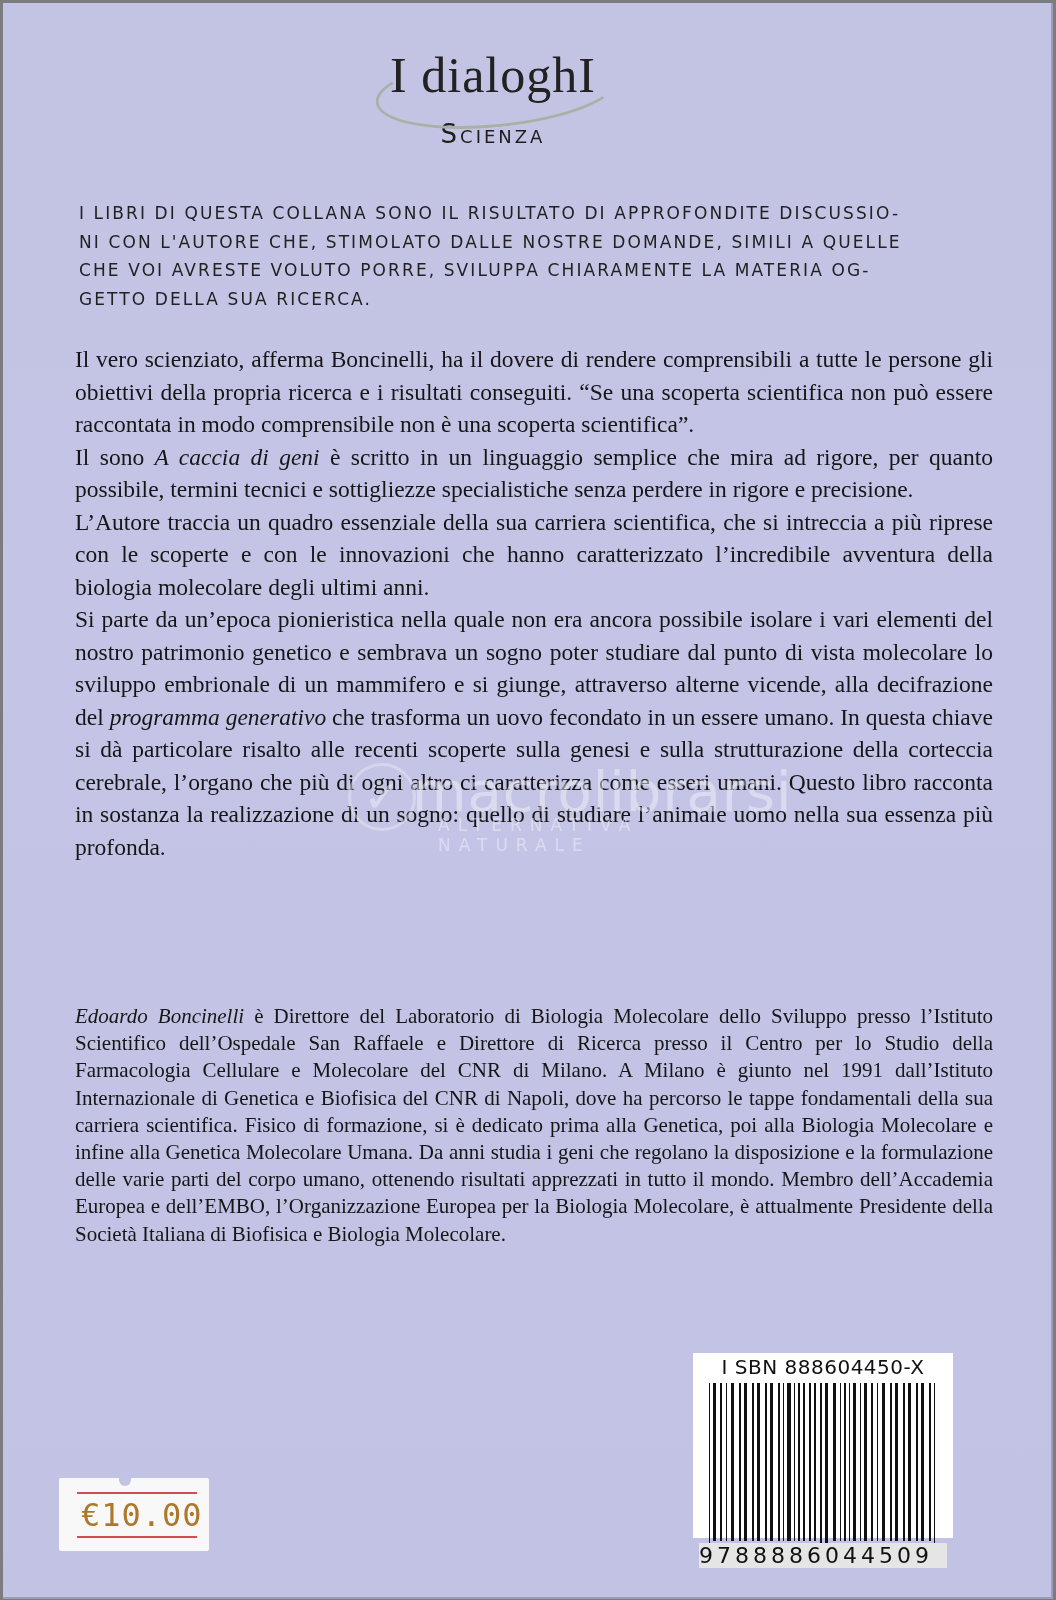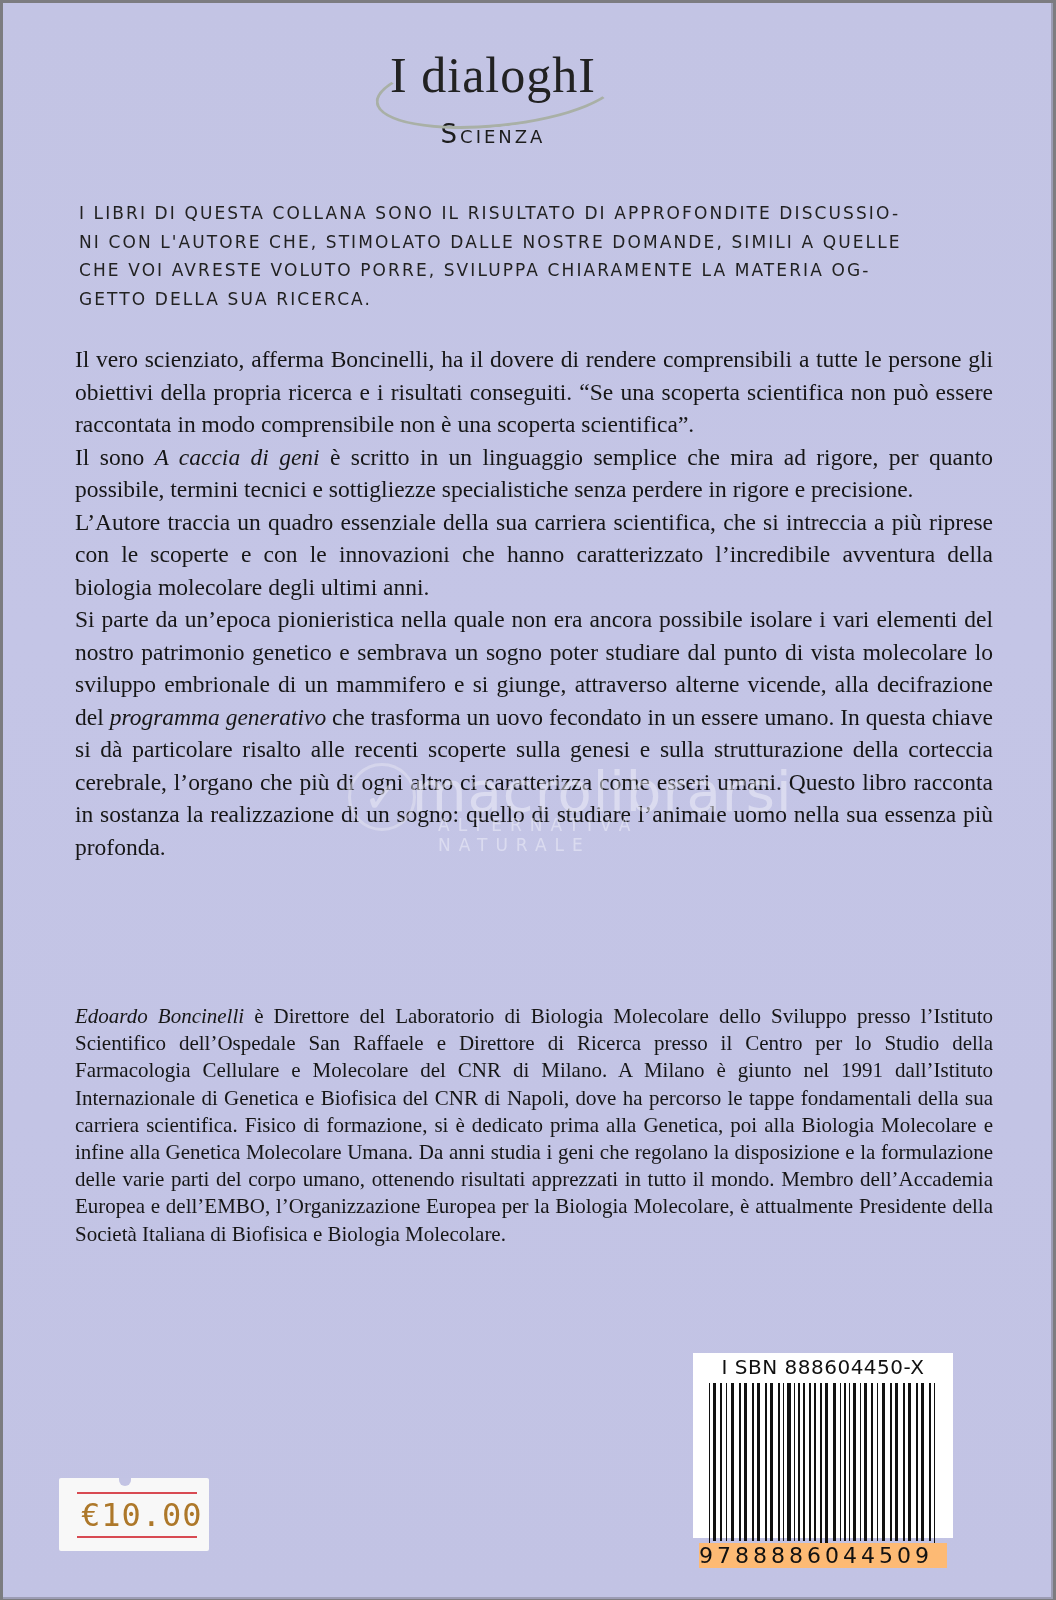--- a/index.html
+++ b/index.html
@@ -87,21 +87,21 @@
       position: absolute; left: 0; top: 2px; width: 260px; text-align: center;
       font-family: "DejaVu Sans", sans-serif; font-size: 20px; color: #111;
       letter-spacing: 0.5px;
     }
     .bars {
       position: absolute; left: 14px; top: 30px; width: 232px; height: 172px;
     }
     .bar-digits {
       position: absolute; left: 6px; top: 190px; width: 248px;
       font-family: "DejaVu Sans", sans-serif; font-size: 22px; color: #111;
-      letter-spacing: 4px; background: #fdba74;
+      letter-spacing: 4px; background: #e5e5e5;
     }
     .price-tag {
       position: absolute; left: 56px; top: 1475px; width: 150px; height: 73px;
       background: #f8f8f8;
       border-radius: 2px;
     }
     .price-tag .line {
       position: absolute; left: 18px; width: 120px; height: 2px; background: #d84a52;
     }
     .price-tag .l1 { top: 14px; }

